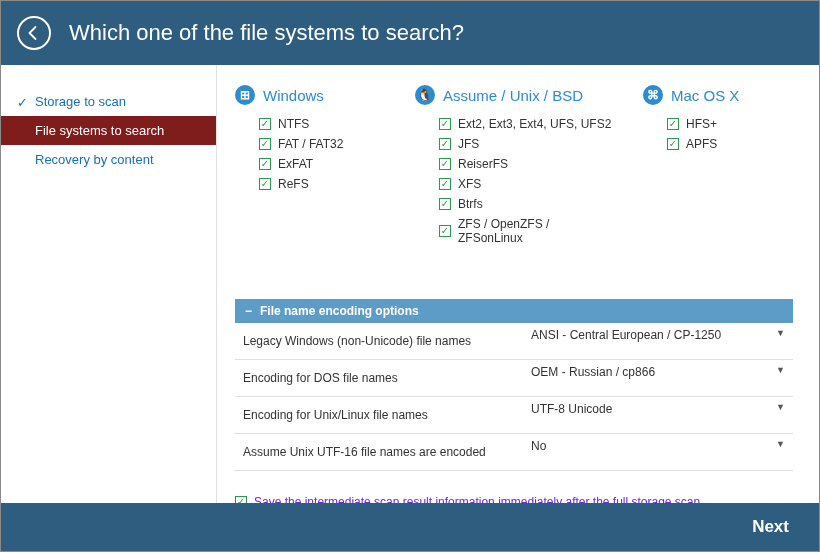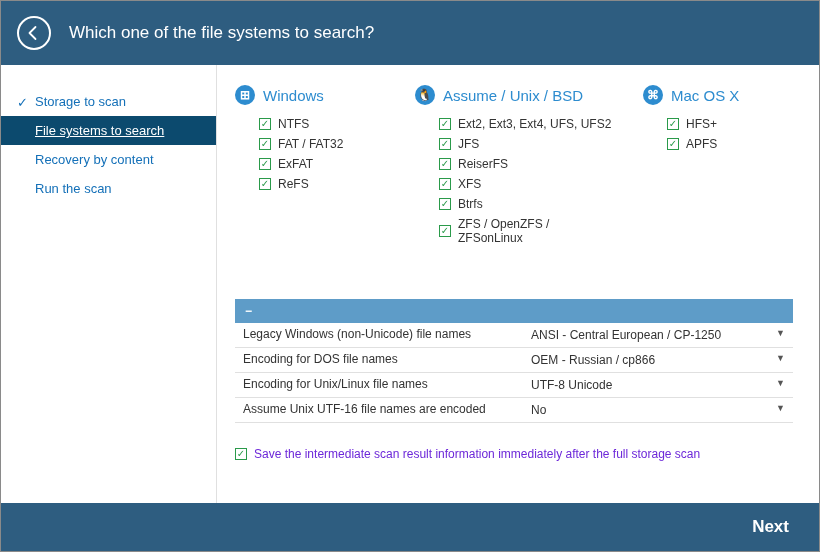--- a/index.html
+++ b/index.html
@@ -1,38 +1,38 @@
 <!DOCTYPE html>
 <html><head>
 <meta charset="utf-8">
 <style>
   * { box-sizing: border-box; margin: 0; padding: 0; }
   body { font-family: "Segoe UI", Arial, sans-serif; font-size: 13px; background: #fff; color: #333; }
   .window { width: 820px; height: 552px; border: 1px solid #8a8a8a; display: flex; flex-direction: column; overflow: hidden; }
   .header { background: #2e5d80; color: #fff; height: 64px; display: flex; align-items: center; padding: 0 16px; gap: 18px; }
   .back-btn { width: 34px; height: 34px; border: 2px solid #fff; border-radius: 50%; display: flex; align-items: center; justify-content: center; cursor: pointer; }
   .back-btn svg { width: 18px; height: 18px; }
-  .title { font-size: 17px; font-weight: 400; }
+  .title { font-size: 22px; font-weight: 400; }
   .body { flex: 1; display: flex; background: #fff; overflow: hidden; }
   .sidebar { width: 215px; padding: 22px 0 0 0; }
   .step { padding: 7px 14px 7px 34px; color: #1470b8; cursor: pointer; position: relative; }
   .step .check { position: absolute; left: 16px; top: 8px; color: #1470b8; font-size: 13px; }
-  .step.active { background: #0c4a6e; color: #fff; text-decoration: underline; }
+  .step.active { background: #7f1d1d; color: #fff; }
   .content { flex: 1; padding: 20px 26px 10px 18px; border-left: 1px solid #e0e0e0; overflow: auto; }
   .cols { display: flex; gap: 30px; }
   .col { min-width: 150px; }
   .col-head { display: flex; align-items: center; gap: 8px; color: #2d8ccf; font-size: 15px; margin-bottom: 10px; font-weight: 500; }
   .os-icon { width: 20px; height: 20px; border-radius: 50%; background: #2d8ccf; display: flex; align-items: center; justify-content: center; color: #fff; font-size: 12px; font-weight: bold; }
   .fs-item { display: flex; align-items: center; gap: 7px; font-size: 12px; color: #333; padding: 2px 0 4px 24px; }
   .chk { width: 12px; height: 12px; border: 1px solid #2a9a4a; display: inline-flex; align-items: center; justify-content: center; color: #2a9a4a; font-size: 10px; line-height: 1; flex-shrink: 0; }
   .enc-panel { margin-top: 50px; }
   .enc-header { background: #5e9cc8; color: #fff; font-size: 12px; font-weight: bold; padding: 5px 10px; display: flex; align-items: center; gap: 8px; }
   .enc-header .toggle { font-weight: bold; cursor: pointer; }
   .enc-row { display: flex; border-bottom: 1px solid #e0e0e0; font-size: 12px; }
-  .enc-label { flex: 1; padding: 4px 8px; color: #333; }
+  .enc-label { flex: 1; padding: 11px 8px; color: #333; }
   .enc-value { width: 270px; padding: 5px 8px; display: flex; align-items: flex-start; justify-content: space-between; cursor: pointer; }
   .enc-value .caret { color: #555; font-size: 9px; }
   .save-row { margin-top: 24px; display: flex; align-items: center; gap: 7px; font-size: 12px; }
   .save-row .txt { color: #6d28d9; cursor: pointer; }
   .footer { background: #2e5d80; color: #fff; height: 48px; display: flex; align-items: center; justify-content: flex-end; padding: 0 30px; }
   .next { font-size: 17px; font-weight: 600; cursor: pointer; }
 </style>
 </head>
 <body>
 
@@ -44,21 +44,20 @@
         </svg>
     </div>
     <div class="title">Which one of the file systems to search?</div>
   </div>
 
   <div class="body">
     <div class="sidebar" id="sidebar">
         <div class="step"><span class="check">✓</span><span>Storage to scan</span></div>
         <div class="step active"><span>File systems to search</span></div>
         <div class="step"><span>Recovery by content</span></div>
-        <div class="step"><span>Run the scan</span></div>
       </div>
     <div class="content">
       <div class="cols" id="cols">
           <div class="col">
             <div class="col-head">
               <span class="os-icon">⊞</span>
               <span>Windows</span>
             </div>
             <div class="fs-item">
               <span class="chk">✓</span>
@@ -119,20 +118,21 @@
             <div class="fs-item">
               <span class="chk">✓</span>
               <span>APFS</span>
             </div>
           </div>
         </div>
 
       <div class="enc-panel">
         <div class="enc-header">
           <span class="toggle">−</span>
+          <span>File name encoding options</span>
         </div>
         <div id="enc-rows">
             <div class="enc-row">
               <div class="enc-label">Legacy Windows (non-Unicode) file names</div>
               <div class="enc-value">
                 <span>ANSI - Central European / CP-1250</span>
                 <span class="caret">▼</span>
               </div>
             </div>
             <div class="enc-row">

